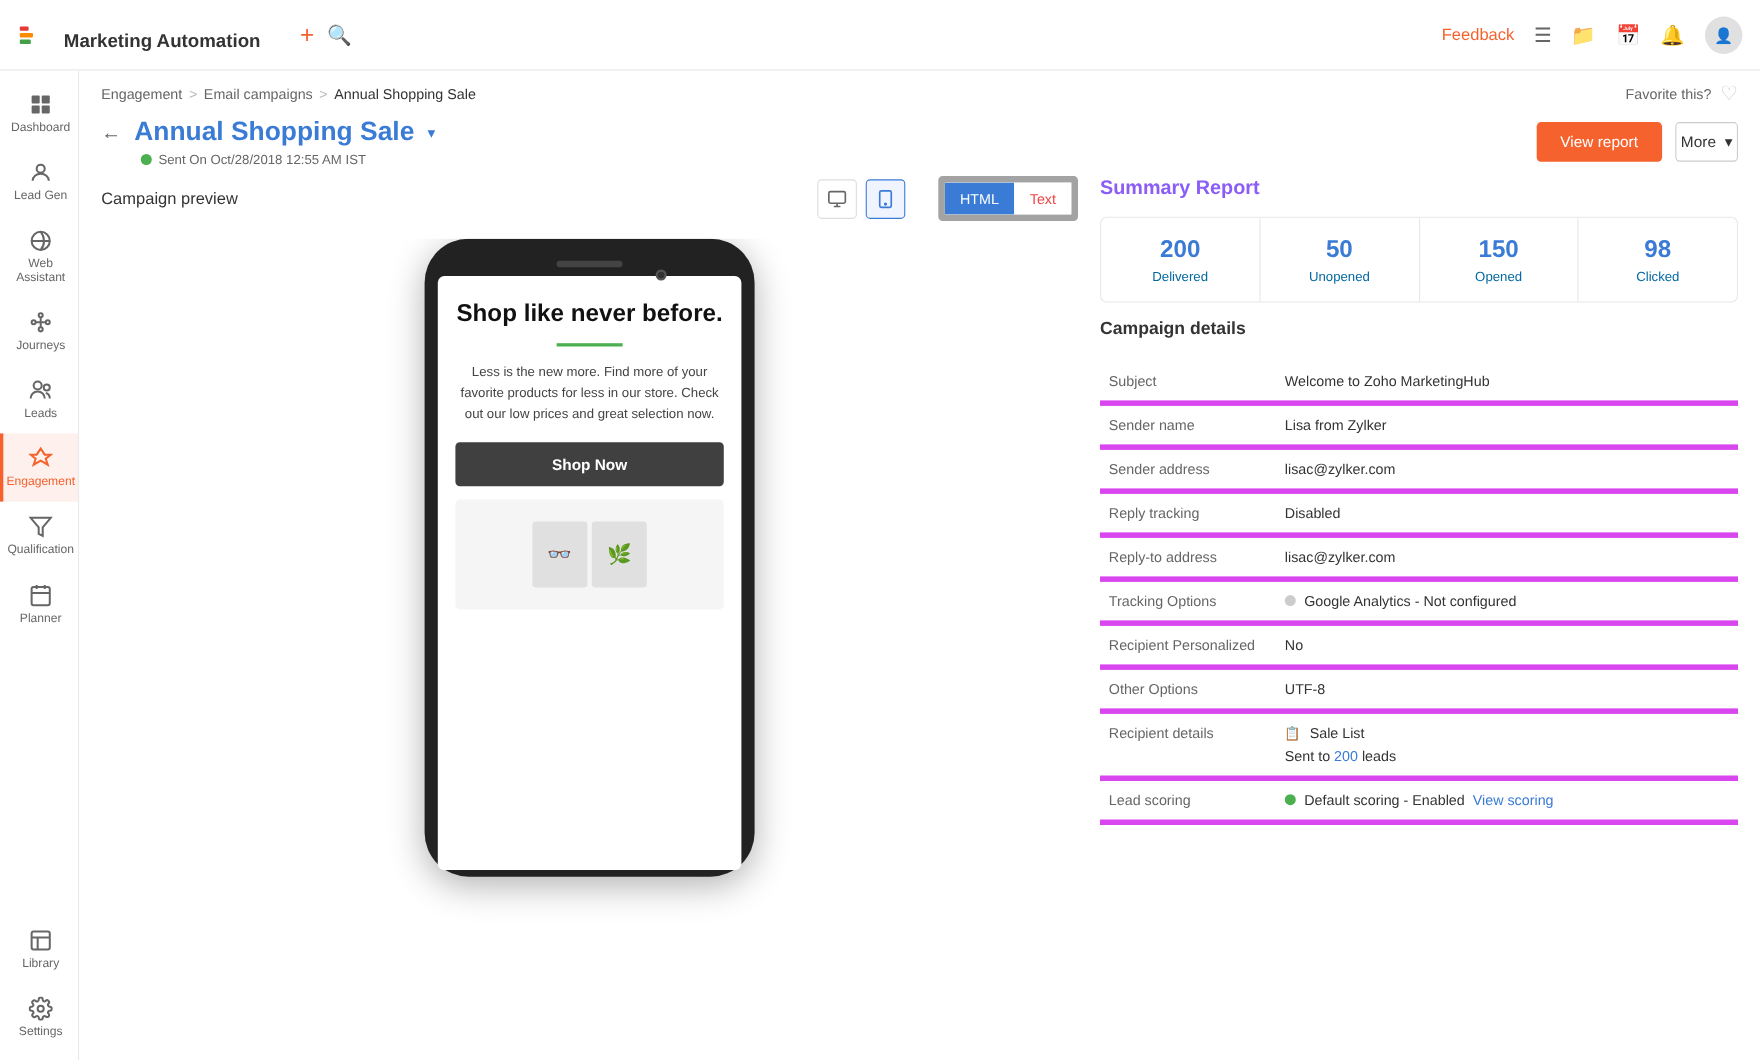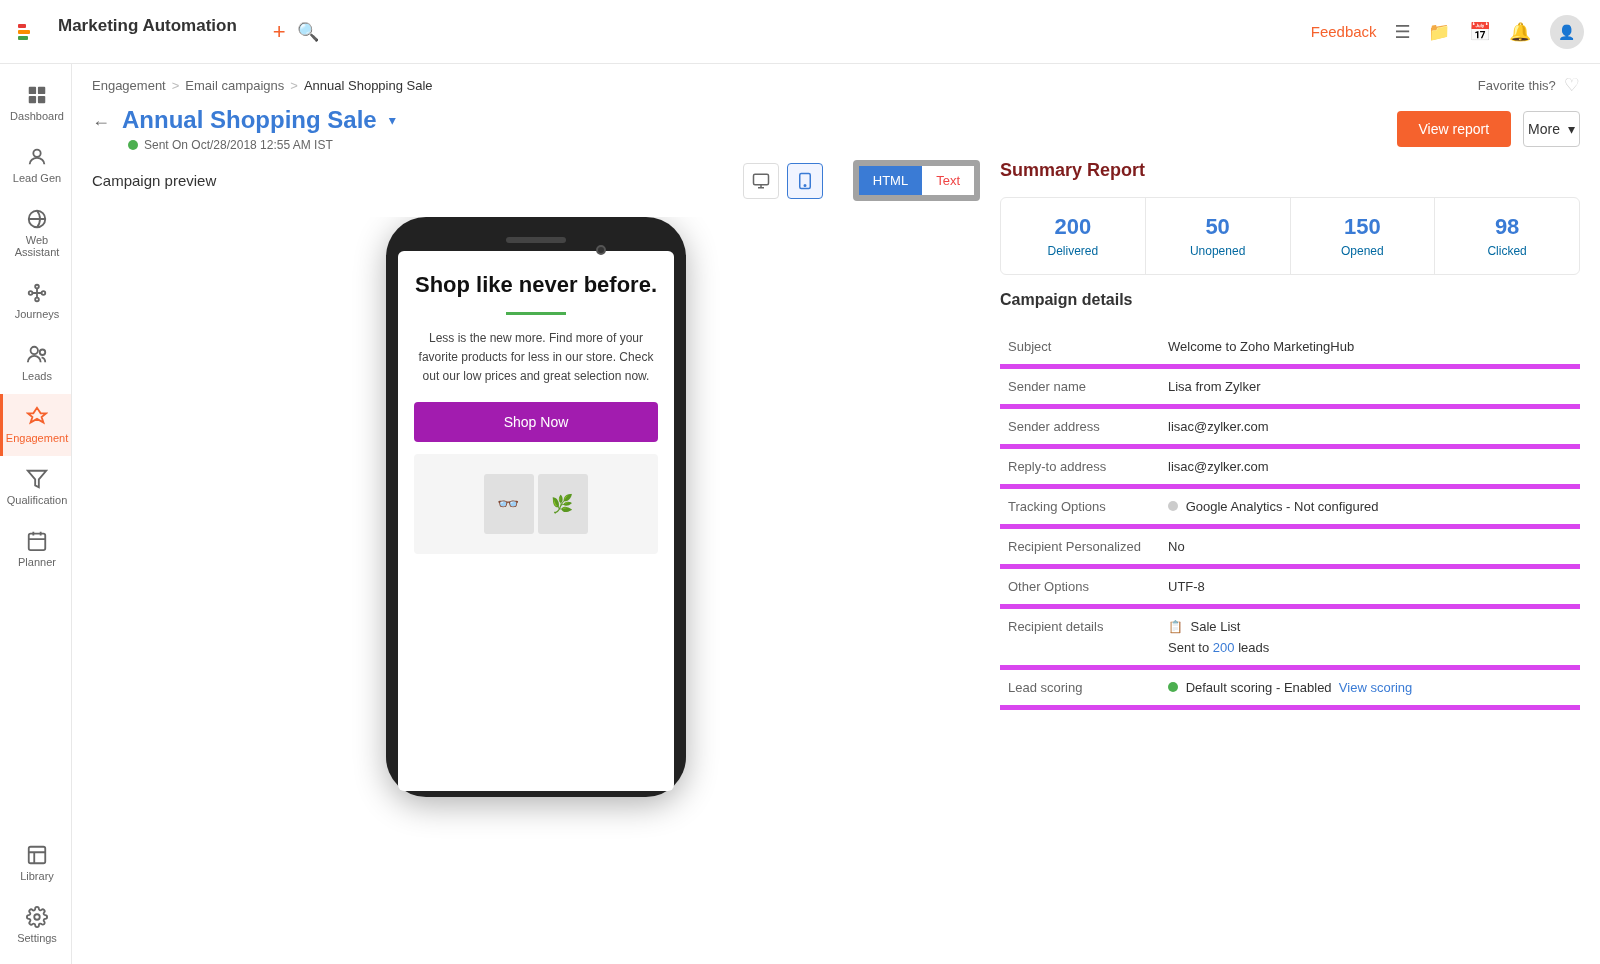--- a/index.html
+++ b/index.html
@@ -11,21 +11,21 @@
       background: #fff;
       border-bottom: 1px solid #e8e8e8;
       display: flex;
       align-items: center;
       padding: 0 16px;
       flex-shrink: 0;
       z-index: 100;
     }
     .topbar-logo {
       display: flex;
-      align-items: flex-start;
+      align-items: flex-end;
       gap: 10px;
       margin-right: 20px;
     }
     .logo-icon {
       width: 32px;
       height: 32px;
     }
     .topbar-title {
       font-size: 17px;
       font-weight: 600;
@@ -344,27 +344,27 @@
       width: 60px;
       margin: 0 auto 14px;
     }
     .email-body {
       font-size: 12px;
       color: #444;
       line-height: 1.6;
       margin-bottom: 16px;
     }
     .shop-btn {
-      background: #a21caf;
+      background: #404040;
       color: #fff;
       border: none;
       padding: 12px 36px;
       border-radius: 4px;
       font-size: 14px;
-      font-weight: 400;
+      font-weight: 700;
       cursor: pointer;
       width: 100%;
     }
     .product-preview {
       margin-top: 12px;
       background: #f5f5f5;
       height: 100px;
       border-radius: 4px;
       display: flex;
       align-items: center;
@@ -391,21 +391,21 @@
       width: 580px;
       flex-shrink: 0;
       display: flex;
       flex-direction: column;
       gap: 16px;
       overflow-y: auto;
     }
     .summary-title {
       font-size: 18px;
       font-weight: 600;
-      color: #7f1d1d;
+      color: #8b5cf6;
     }
 
     
     .stats-row {
       display: flex;
       border: 1px solid #e8e8e8;
       border-radius: 6px;
       overflow: hidden;
     }
     .stat-item {
@@ -697,20 +697,24 @@
           </tr>
           <tr>
             <td>Sender name</td>
             <td>Lisa from Zylker</td>
           </tr>
           <tr>
             <td>Sender address</td>
             <td>lisac@zylker.com</td>
           </tr>
           <tr>
+            <td>Reply tracking</td>
+            <td>Disabled</td>
+          </tr>
+          <tr>
             <td>Reply-to address</td>
             <td>lisac@zylker.com</td>
           </tr>
           <tr>
             <td>Tracking Options</td>
             <td>
               <span class="tracking-dot"></span>
               <span>Google Analytics - Not configured</span>
             </td>
           </tr>

